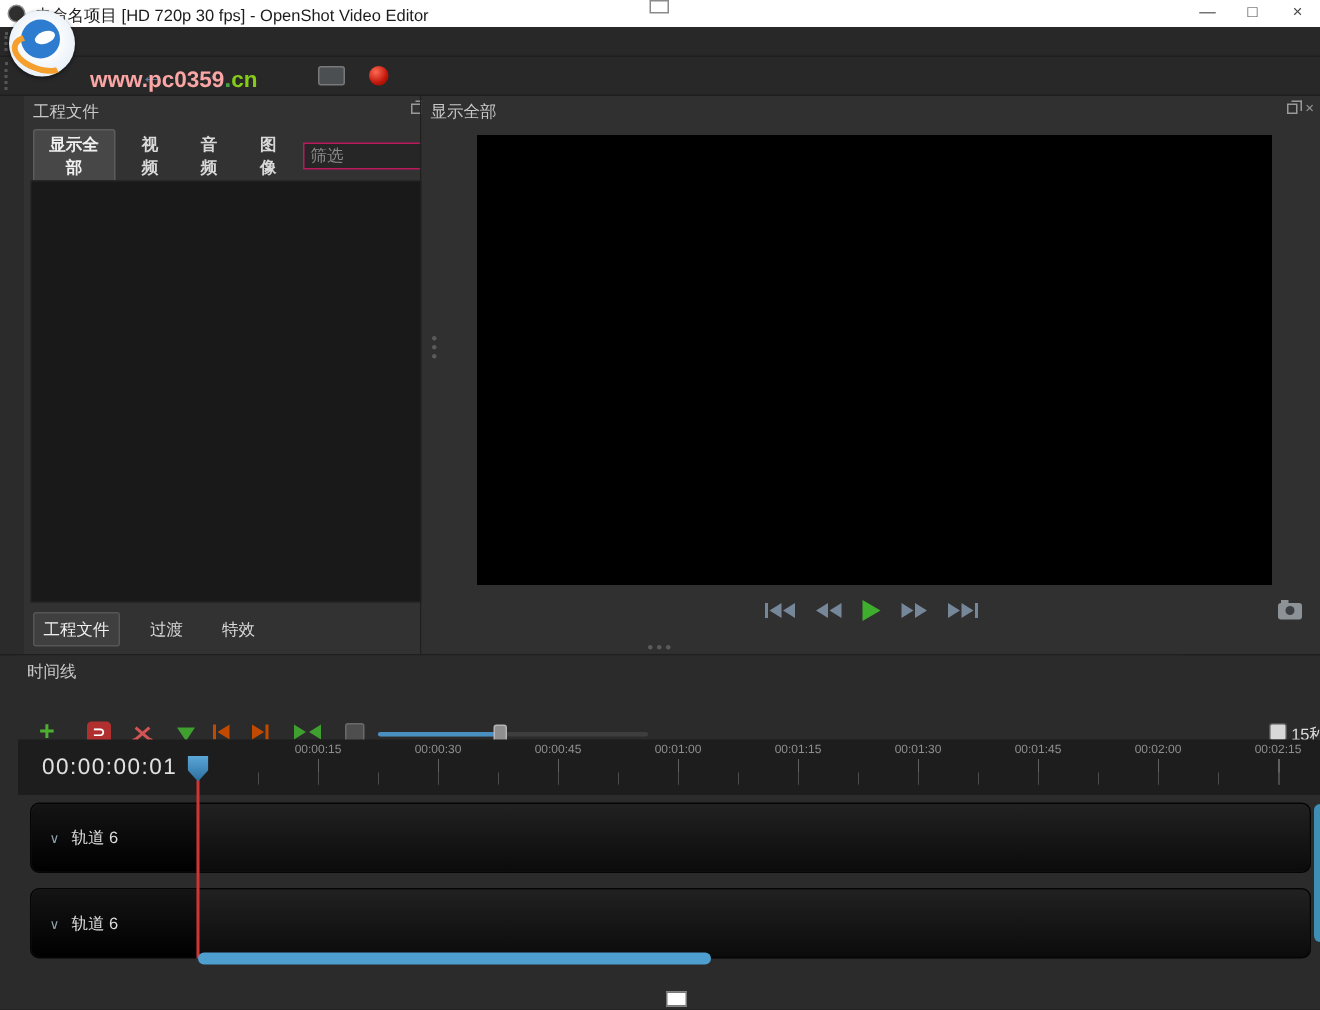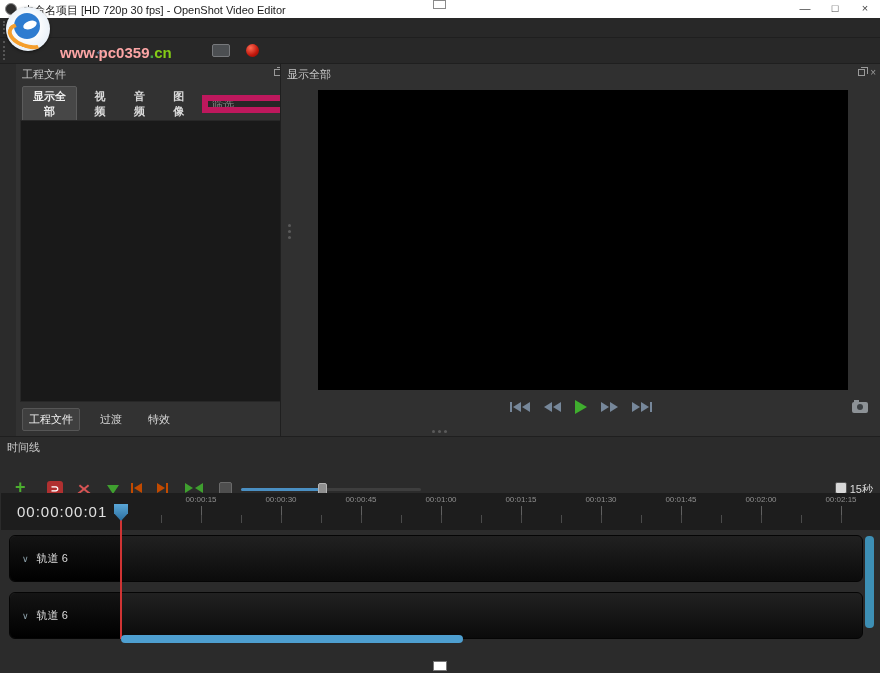--- a/index.html
+++ b/index.html
@@ -47,21 +47,21 @@
   .float-ic { width:7px; height:7px; border:1px solid #9a9a9a; position:relative; }
   .float-ic::before { content:""; position:absolute; left:2px; top:-3px; width:6px; height:6px;
                       border-top:1px solid #9a9a9a; border-right:1px solid #9a9a9a; }
   .close-ic { font-size:10px; line-height:9px; color:#9a9a9a; }
 
   
   .left-panel { position:absolute; left:0; top:64px; width:280px; height:373px; background:#323232;margin-left:16px; }
   .filter-row { position:absolute; left:6px; top:30px; height:20px; display:flex; align-items:center; gap:7px; }
   .fbtn { font-size:11px; color:#d9d9d9; padding:2px 6px; background:transparent; border:none;font-weight:bold; }
   .fbtn.active { background:#474747; border:1px solid #5c5c5c; border-radius:2px; color:#efefef; }
-  .filter-input { width:94px; height:18px; background:#262626; border:6px solid #be185d; color:#bbb;
+  .filter-input { width:94px; height:18px; background:#262626; border:1px solid #be185d; color:#bbb;
                   font-size:11px; padding:0 4px; font-family:"Liberation Sans", sans-serif; }
   .filter-input::placeholder { color:#8a8a8a; }
   .file-list { position:absolute; left:4px; top:56px; width:268px; height:282px; background:#191919; border:1px solid #272727; }
   .tabs-row { position:absolute; left:6px; top:344px; height:22px; display:flex; gap:14px; align-items:center; }
   .tab { font-size:11px; color:#d9d9d9; padding:3px 6px; }
   .tab.active { background:#3f3f3f; border:1px solid #565656; border-radius:2px; color:#f0f0f0; }
 
   
   .right-panel { position:absolute; left:281px; top:64px; width:599px; height:373px; background:#303030; }
   .video { position:absolute; left:37px; top:26px; width:530px; height:300px; background:#000; }
@@ -75,21 +75,21 @@
   .cam { position:absolute; right:12px; top:338px; width:16px; height:11px; background:#8d9296; border-radius:2px; }
   .cam::before { content:""; position:absolute; left:5px; top:2px; width:6px; height:6px; border-radius:50%; background:#3c4043; }
   .cam::after { content:""; position:absolute; left:2px; top:-2px; width:5px; height:2px; background:#8d9296; }
 
   .vdots { position:absolute; left:288px; top:224px; width:3px; height:3px; background:#5a5a5a; border-radius:50%;
            box-shadow:0 6px 0 #5a5a5a, 0 12px 0 #5a5a5a; }
   .hdots { position:absolute; left:432px; top:430px; width:3px; height:3px; background:#5a5a5a; border-radius:50%;
            box-shadow:6px 0 0 #5a5a5a, 12px 0 0 #5a5a5a; }
 
   
-  .timeline { position:absolute; left:1px; top:437px; width:776px; height:236px; background:#2b2b2b; }
+  .timeline { position:absolute; left:12px; top:437px; width:776px; height:236px; background:#2b2b2b; }
   .tl-title { position:absolute; left:6px; top:3px; font-size:11px; color:#c8c8c8; }
 
   .tl-toolbar { position:absolute; left:0; top:20px; width:880px; height:36px; }
   .ic-plus { position:absolute; left:14px; top:22px; font-size:18px; font-weight:bold; color:#4caf2f; line-height:16px; }
   .ic-snap { position:absolute; left:46px; top:24px; width:16px; height:16px; background:#b03030; border-radius:3px;
              color:#fff; font-size:10px; font-weight:bold; text-align:center; line-height:15px; }
   .ic-scis { position:absolute; left:76px; top:25px; width:14px; height:14px; }
   .ic-scis::before, .ic-scis::after { content:""; position:absolute; left:1px; top:6px; width:12px; height:2px; background:#d65454; }
   .ic-scis::before { transform:rotate(40deg); } .ic-scis::after { transform:rotate(-40deg); }
   .sc-dot { position:absolute; bottom:0; width:4px; height:4px; border:1px solid #d65454; border-radius:50%; }

